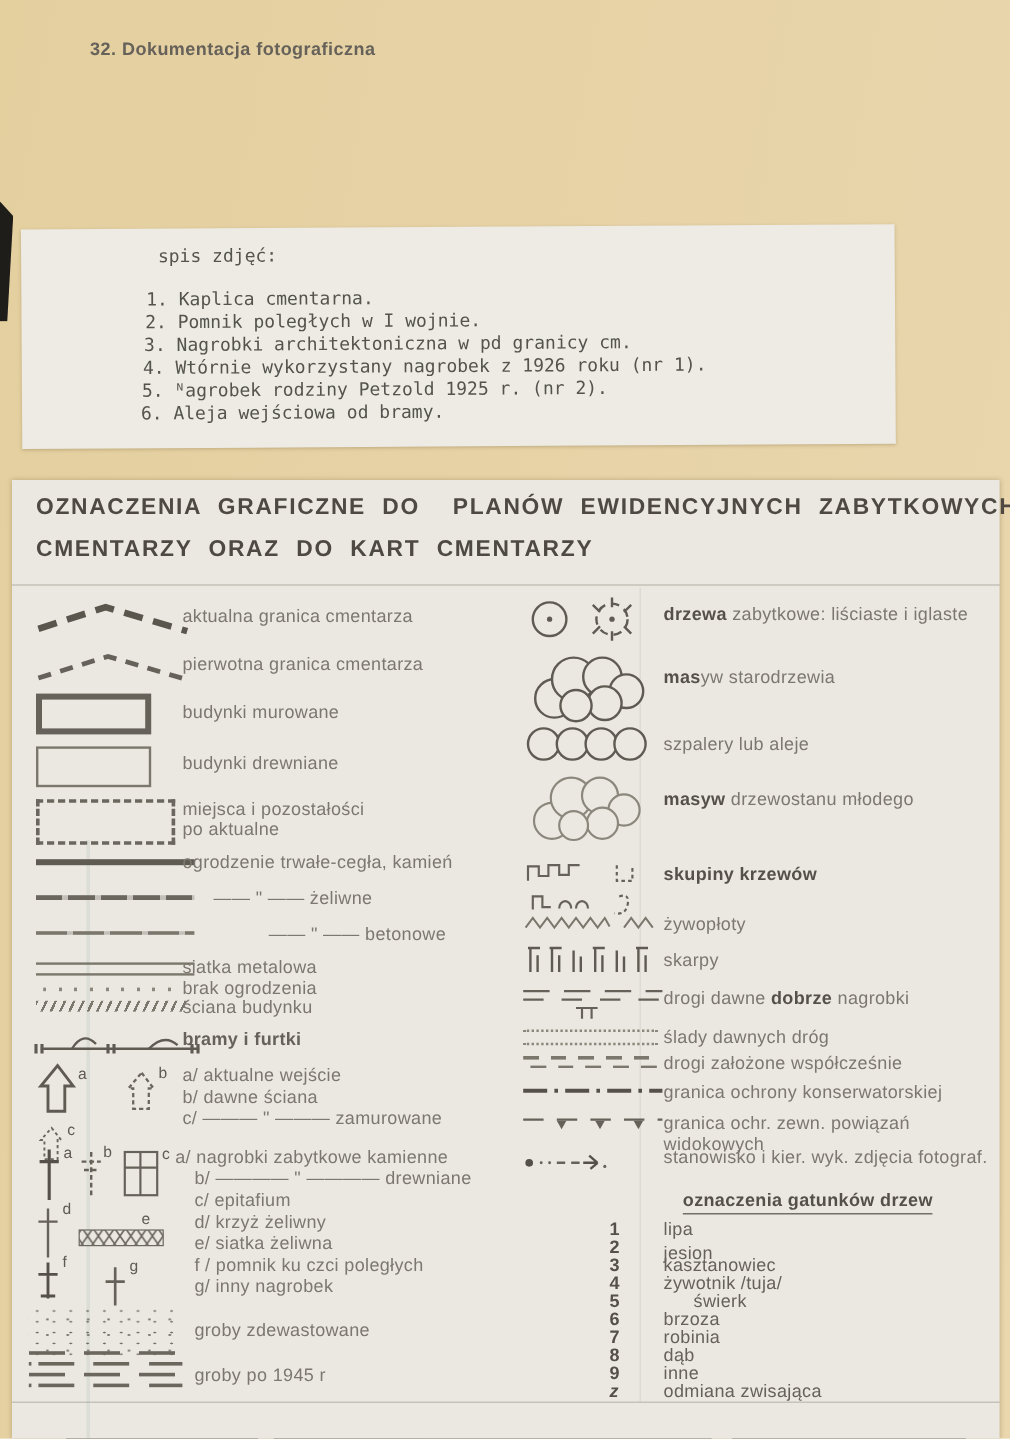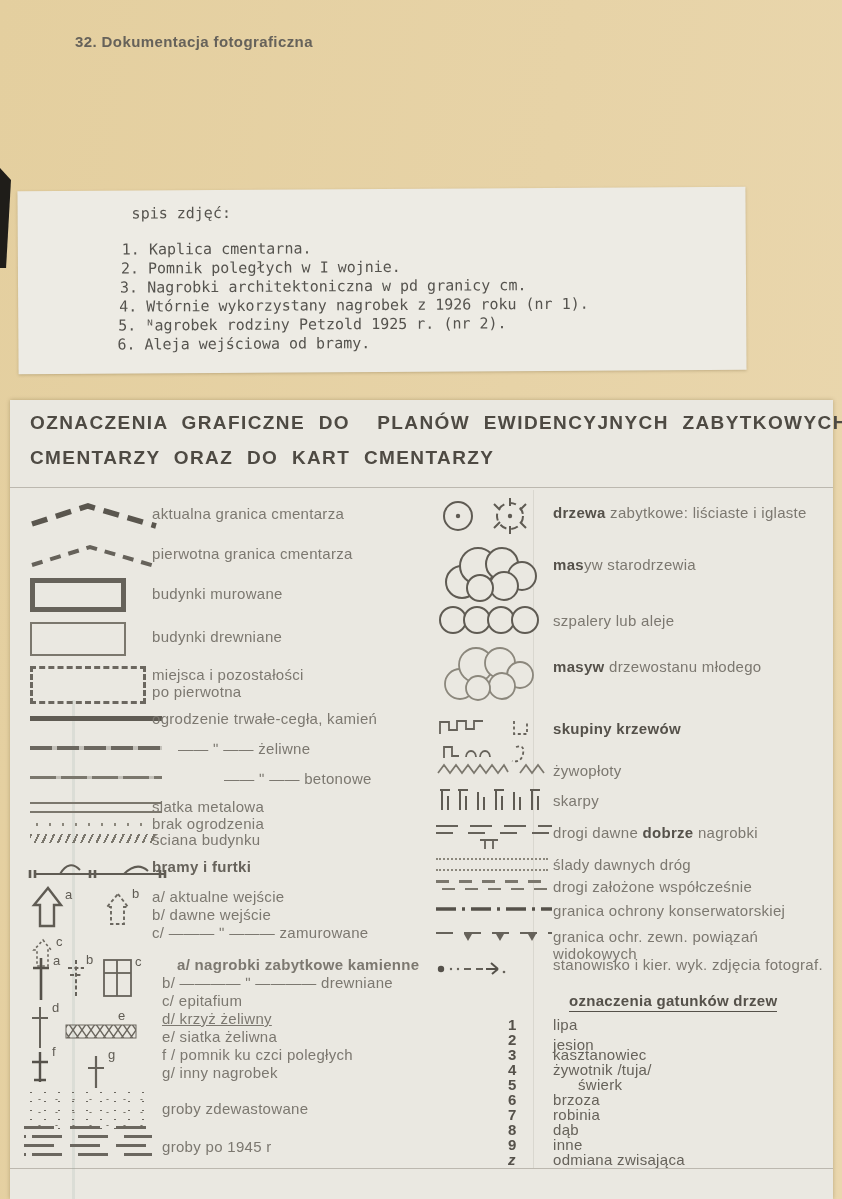--- a/index.html
+++ b/index.html
@@ -88,21 +88,21 @@
     <div class="lab" style="left:142px;top:145px;">pierwotna granica cmentarza</div>
 
     <div class="sym rect-thick" style="left:20px;top:178px;"></div>
     <div class="lab" style="left:142px;top:185px;">budynki murowane</div>
 
     <div class="sym rect-thin" style="left:20px;top:222px;"></div>
     <div class="lab" style="left:142px;top:228px;">budynki drewniane</div>
 
     <div class="sym rect-dash" style="left:20px;top:266px;"></div>
     <div class="lab" style="left:142px;top:266px;">miejsca i pozostałości
-po pierwotna</div>
+po aktualne</div>
 
     <div class="sym line-thick" style="left:20px;top:316px;"></div>
     <div class="lab" style="left:142px;top:310px;">ogrodzenie trwałe-cegła, kamień</div>
 
     <div class="sym line-zel" style="left:20px;top:346px;"></div>
     <div class="lab" style="left:168px;top:340px;">—— ʺ —— żeliwne</div>
 
     <div class="sym line-bet" style="left:20px;top:376px;"></div>
     <div class="lab" style="left:168px;top:370px;margin-left:46px;">—— ʺ —— betonowe</div>
 
@@ -129,21 +129,21 @@
 
     <svg class="sym" style="left:22px;top:484px;" width="140" height="92">
       <path d="M16,4 L29,21 L22,21 L22,42 L8,42 L8,21 L2,21 Z" fill="none" stroke="#5f5b53" stroke-width="2.4"></path>
       <text x="33" y="15">a</text>
       <path d="M86,10 L96,23 L92,23 L92,40 L79,40 L79,23 L75,23 Z" fill="none" stroke="#6b675f" stroke-width="1.9" stroke-dasharray="3.5 2.5"></path>
       <text x="100" y="14">b</text>
       <path d="M11,56 L19,66 L16,66 L16,82 L5,82 L5,66 L2,66 Z" fill="none" stroke="#6b675f" stroke-width="1.6" stroke-dasharray="2.6 2.4"></path>
       <text x="24" y="62">c</text>
     </svg>
     <div class="lab" style="left:142px;top:488px;">a/ aktualne wejście</div>
-    <div class="lab" style="left:142px;top:506px;">b/ dawne wejście</div>
+    <div class="lab" style="left:142px;top:506px;">b/ dawne ściana</div>
     <div class="lab" style="left:142px;top:524px;">c/ ——— ʺ ——— zamurowane</div>
 
     <svg class="sym" style="left:18px;top:552px;" width="135" height="138">
       <defs>
         <pattern id="xh" width="9" height="13" patternUnits="userSpaceOnUse">
           <path d="M0,0 L9,13 M9,0 L0,13" stroke="#6b675f" stroke-width="1.4" fill="none"></path>
         </pattern>
       </defs>
 
       <g stroke="#55514a" stroke-width="2.6">
@@ -174,24 +174,24 @@
       <g stroke="#55514a" stroke-width="2.4">
           <path d="M12,100 V130 M4,110 H20 M6,128 H18"></path>
         </g>
       <text x="24" y="104">f</text>
 
       <g stroke="#66625a" stroke-width="2.2">
           <path d="M68,104 V136 M60,116 H76"></path>
         </g>
       <text x="80" y="107">g</text>
     </svg>
-    <div class="lab" style="left:167px;top:556px;font-weight:bold;">a/ nagrobki zabytkowe kamienne</div>
+    <div class="lab" style="left:136px;top:556px;">a/ nagrobki zabytkowe kamienne</div>
     <div class="lab" style="left:152px;top:574px;">b/ ———— ʺ ———— drewniane</div>
     <div class="lab" style="left:152px;top:592px;">c/ epitafium</div>
-    <div class="lab" style="left:152px;top:610px;text-decoration:underline;">d/ krzyż  żeliwny</div>
+    <div class="lab" style="left:152px;top:610px;">d/ krzyż  żeliwny</div>
     <div class="lab" style="left:152px;top:628px;">e/ siatka  żeliwna</div>
     <div class="lab" style="left:152px;top:646px;">f / pomnik ku czci poległych</div>
     <div class="lab" style="left:152px;top:664px;">g/ inny nagrobek</div>
 
     <div class="sym speckles" style="left:14px;top:688px;"></div>
     <div class="lab" style="left:152px;top:700px;">groby  zdewastowane</div>
 
     <div class="sym" style="left:14px;top:726px;">
       <div class="grobrow"></div>
         <div class="grobrow" style="background-position:8px 0;"></div>

